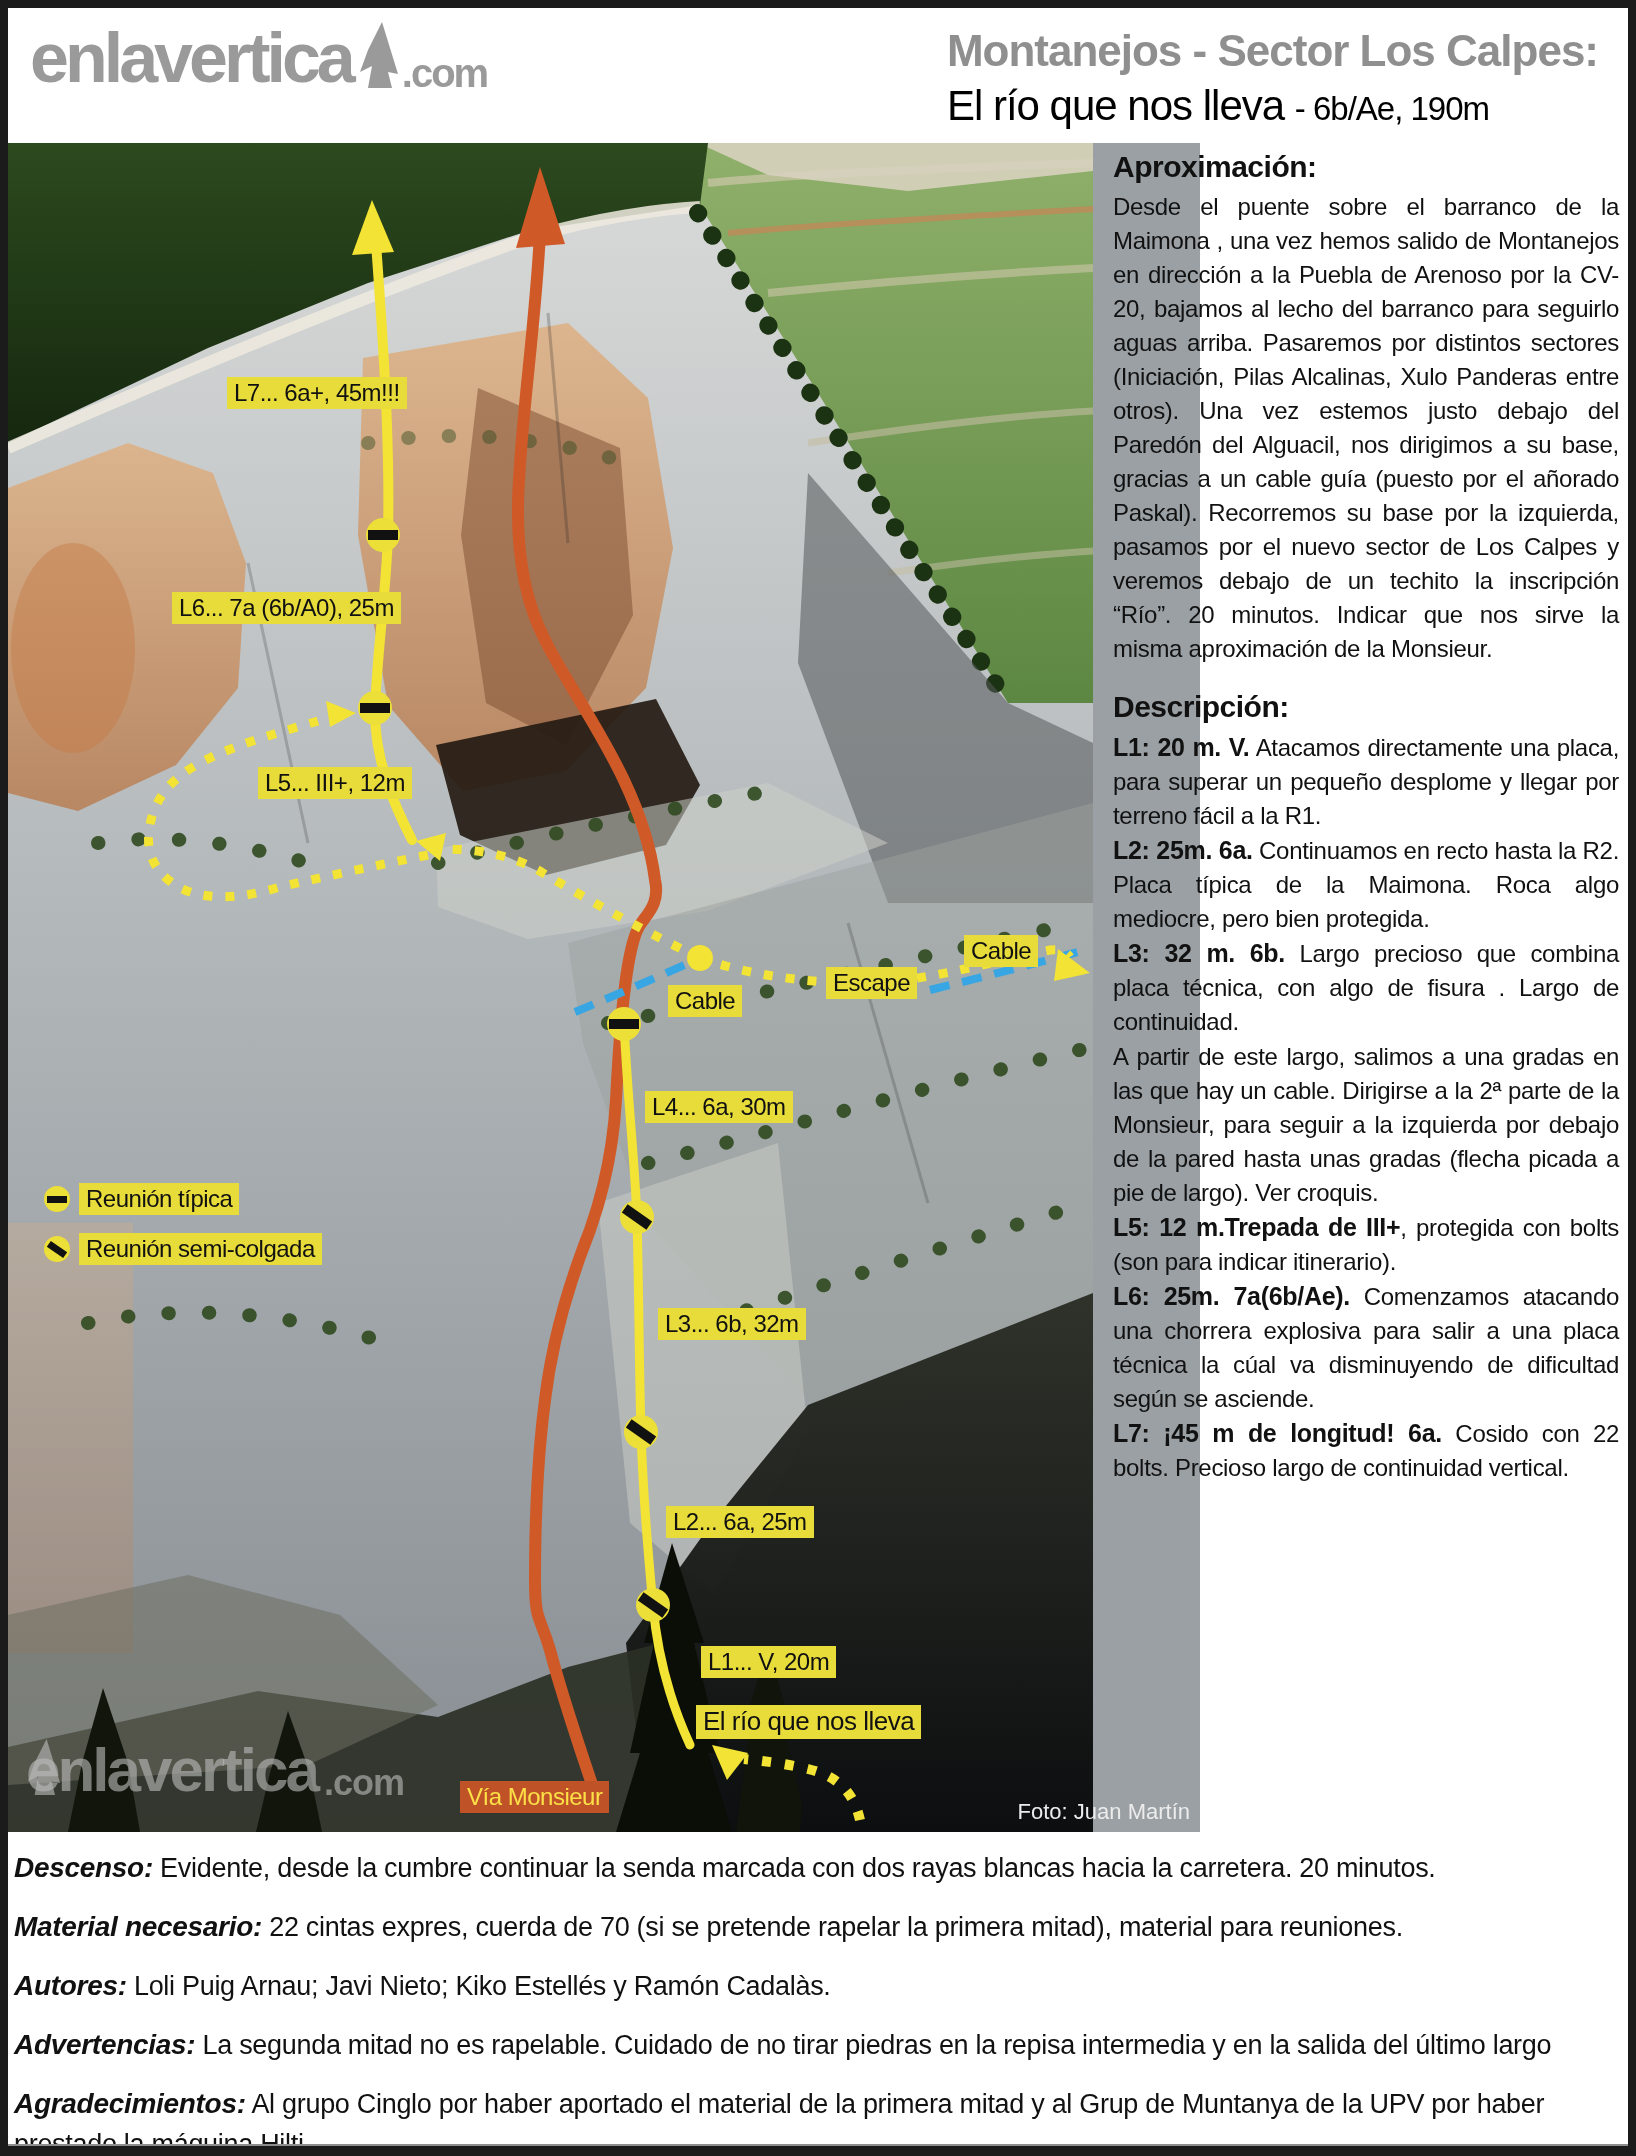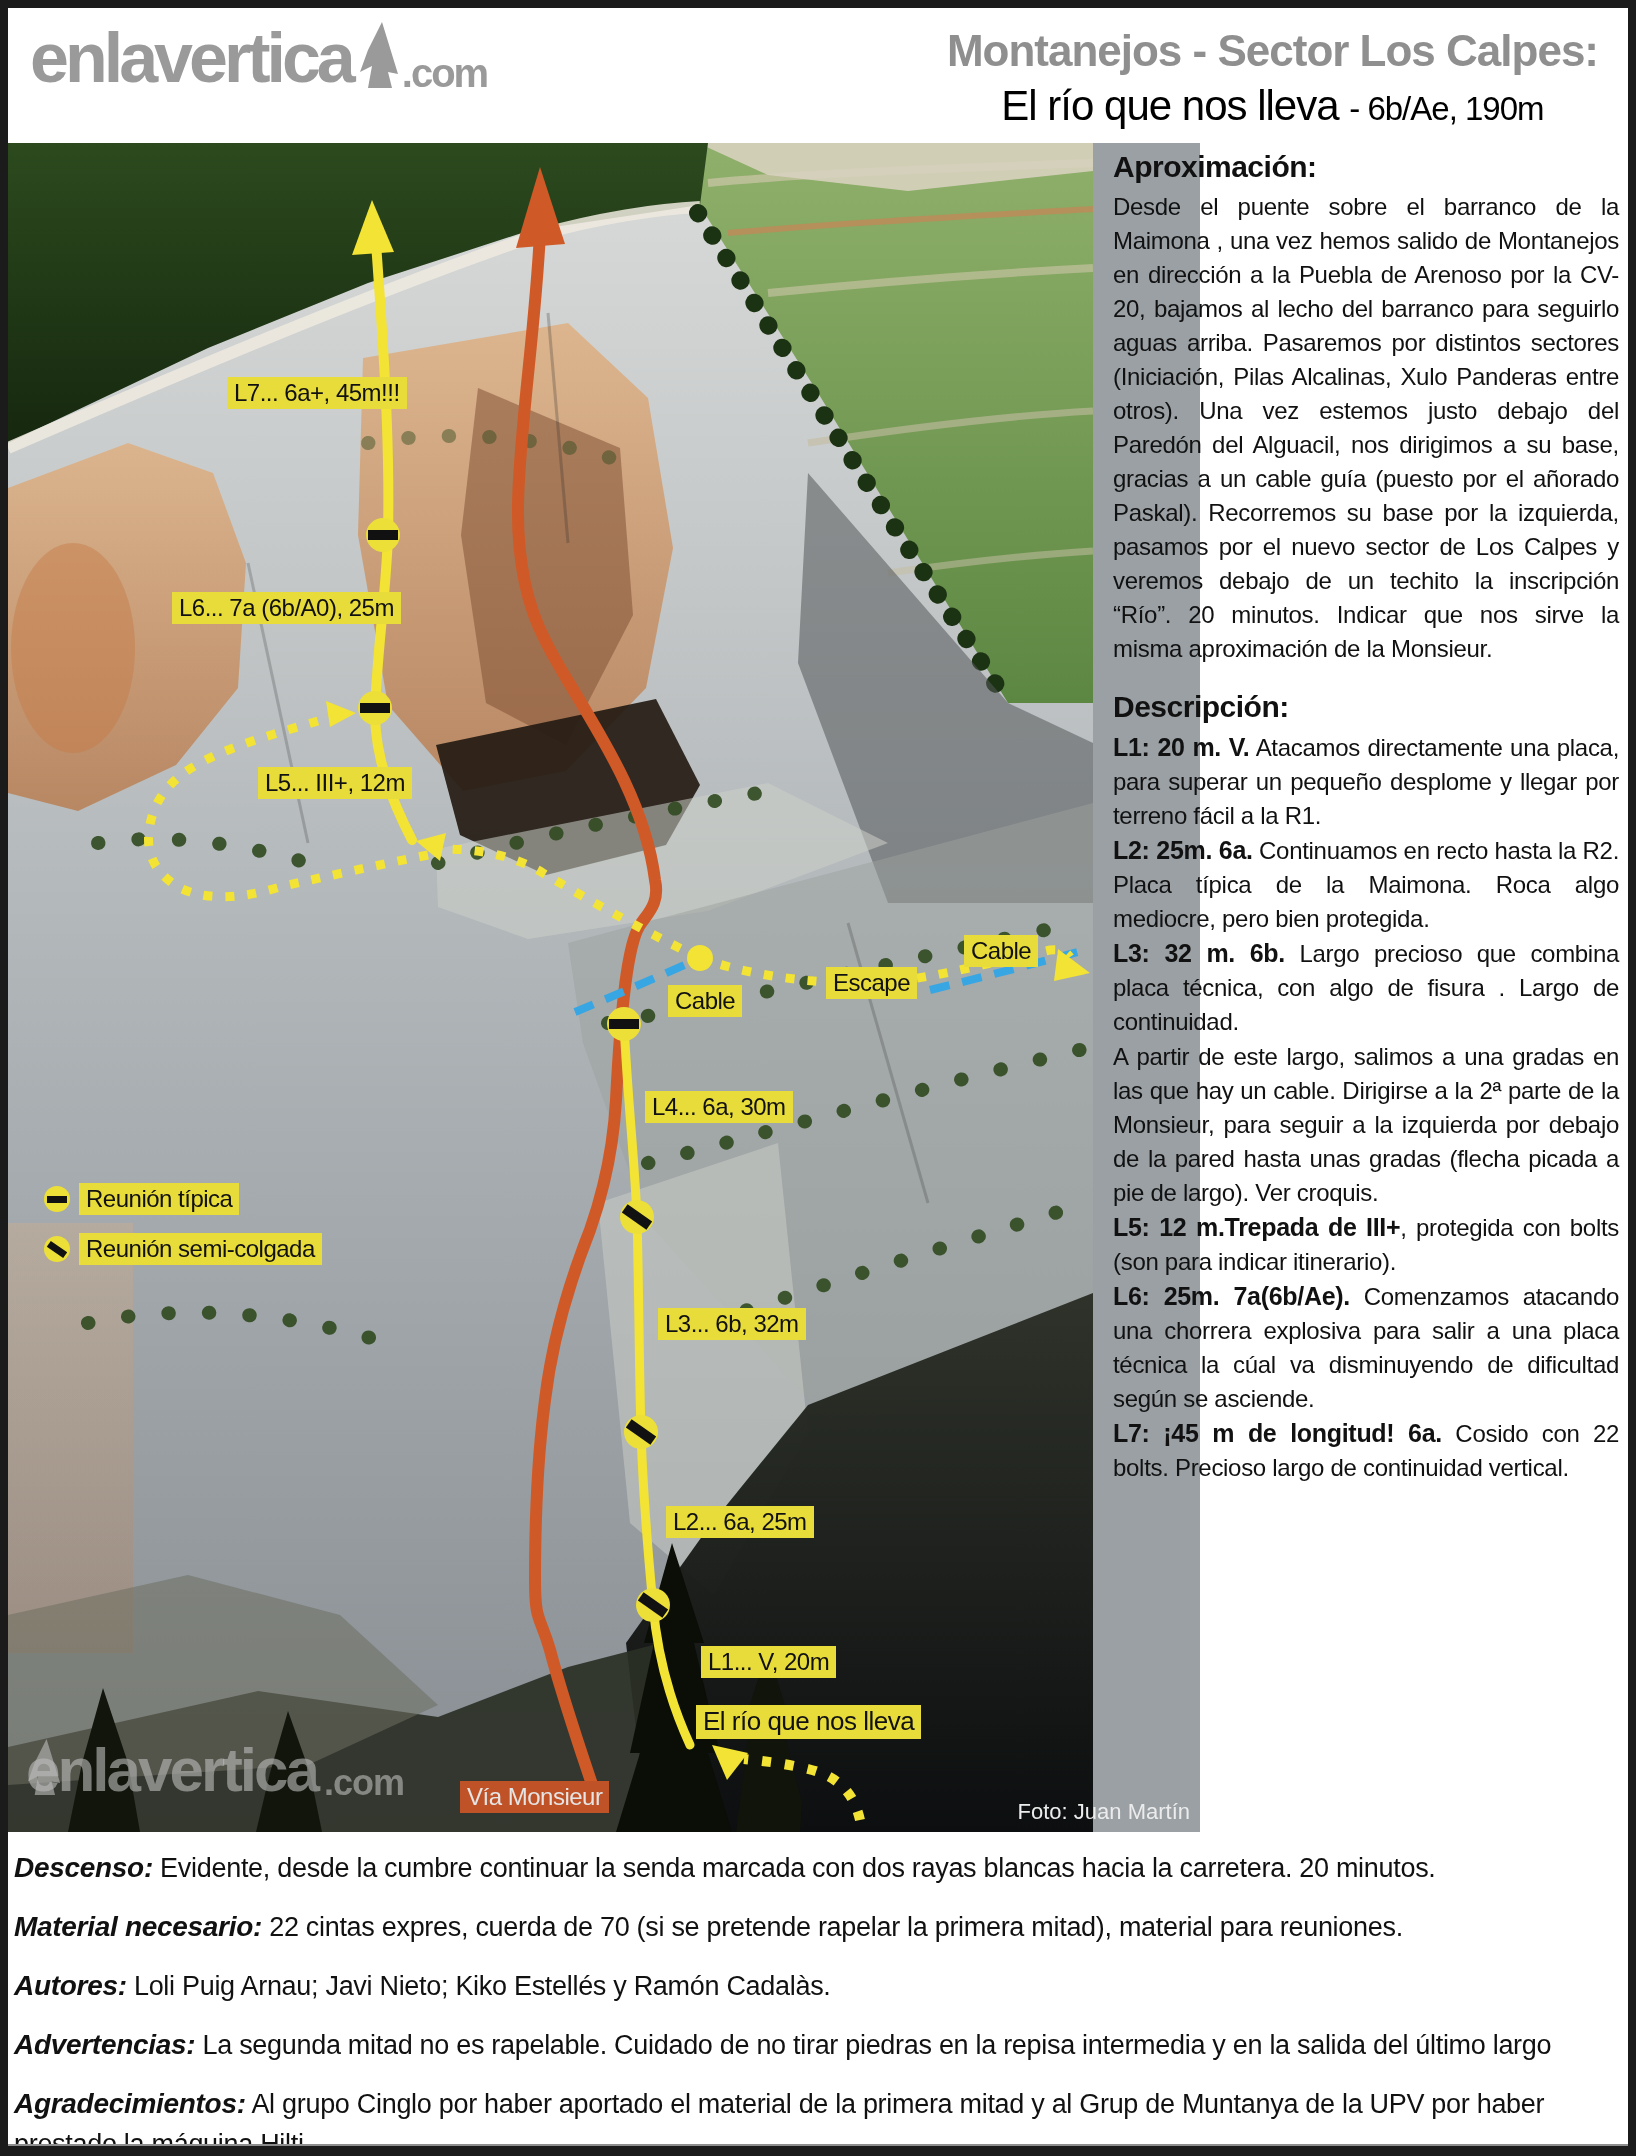--- a/index.html
+++ b/index.html
@@ -7,32 +7,32 @@
         font-family:"Liberation Sans",sans-serif;color:#111;}
   .frame{position:absolute;inset:0;border:8px solid #1b1b1b;border-bottom:10px solid #1b1b1b;pointer-events:none;z-index:50;}
   .bottombar{position:absolute;left:0;right:0;bottom:0;height:12px;background:#8d8d8d;z-index:49;}
 
   
   .logo{position:absolute;left:30px;top:22px;display:flex;align-items:flex-end;color:#9a9a9a;
         font-weight:bold;letter-spacing:-4px;line-height:1;}
   .logo .main{font-size:70px;}
   .logo .climb{margin:0 2px 2px 6px;}
   .logo .com{font-size:40px;letter-spacing:-2px;}
-  .titles{position:absolute;right:38px;top:26px;text-align:center;}
+  .titles{position:absolute;right:38px;top:26px;text-align:left;}
   .title1{font-size:44px;font-weight:bold;color:#8f8f8f;letter-spacing:-1px;}
   .title2{margin-top:6px;font-size:42px;font-weight:normal;color:#000;letter-spacing:-1px;}
   .title2 .suffix{font-size:33px;}
 
   
   .photo{position:absolute;left:8px;top:143px;width:1192px;height:1689px;overflow:hidden;background:#9aa0a4;}
   .photo svg{position:absolute;left:0;top:0;}
   .plabel{position:absolute;background:#e8dc3a;color:#111;font-size:24px;line-height:1.15;
           padding:2px 7px;white-space:nowrap;letter-spacing:-0.5px;z-index:10;}
   .plabel.rio{font-size:26px;}
-  .plabel.monsieur{background:#bf5226;color:#e5e5e5;}
+  .plabel.monsieur{background:#bf5226;color:#fde047;}
   .legend-item{position:absolute;display:flex;align-items:center;gap:9px;z-index:10;}
   .bicon{width:26px;height:26px;border-radius:50%;background:#ecdf38;position:relative;flex:0 0 auto;}
   .bicon .bar{position:absolute;left:3px;top:10px;width:20px;height:7px;background:#111;}
   .bicon.semi .bar{transform:rotate(35deg);}
   .watermark{position:absolute;left:18px;top:1596px;display:flex;align-items:flex-end;
              color:rgba(185,185,185,0.62);font-weight:bold;letter-spacing:-3px;line-height:1;z-index:10;}
   .watermark .main{font-size:62px;}
   .watermark .com{font-size:36px;letter-spacing:-1px;}
   .credit{position:absolute;right:10px;top:1656px;color:#ececec;font-size:22px;z-index:10;}
 

